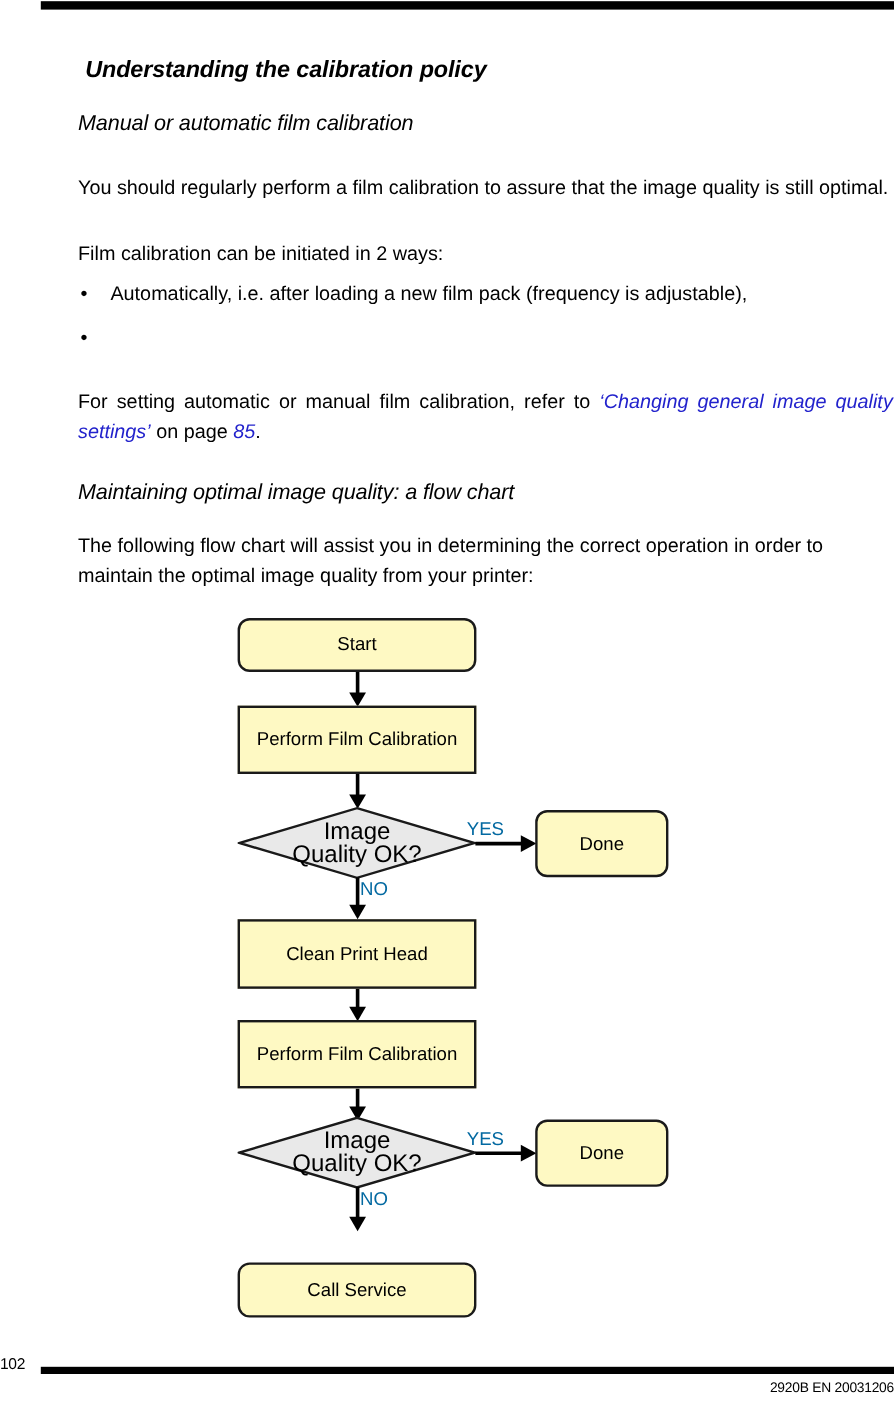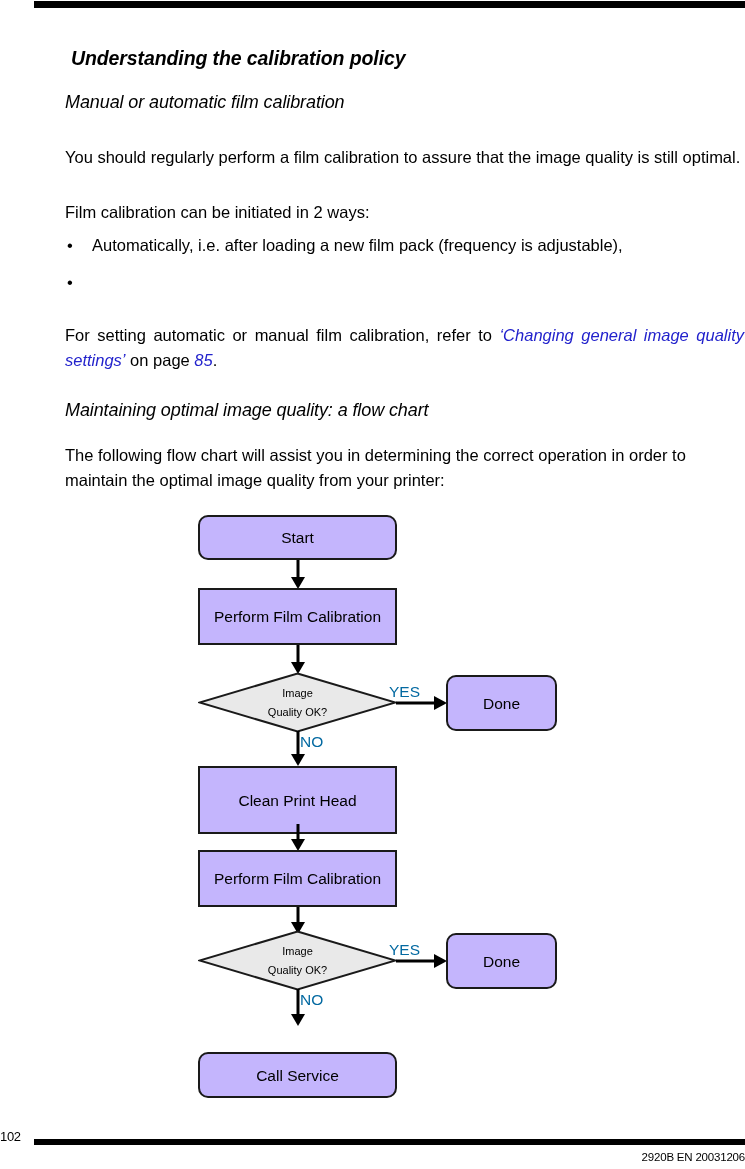--- a/index.html
+++ b/index.html
@@ -137,21 +137,21 @@
   .flowchart {
     position: absolute;
     left: 0;
     top: 505px;
     width: 745px;
     height: 590px;
   }
   .fc-node {
     position: absolute;
     box-sizing: border-box;
-    background: #c4b5fd;
+    background: #fef9c3;
     border: 2px solid #1a1a1a;
     display: flex;
     align-items: center;
     justify-content: center;
     text-align: center;
     font-size: 15.5px;
     line-height: 19px;
     color: #000000;
   }
   .fc-node.rounded { border-radius: 10px; }
@@ -163,21 +163,21 @@
   .fc-diamond .dlabel {
     position: absolute;
     left: 0;
     top: 0;
     width: 100%;
     height: 100%;
     display: flex;
     flex-direction: column;
     align-items: center;
     justify-content: center;
-    font-size: 11px;
+    font-size: 20px;
     line-height: 19px;
     text-align: center;
   }
 
   .fc-arrow {
     position: absolute;
   }
   .fc-arrow svg { display: block; }
 
   .fc-edge-label {
@@ -268,21 +268,21 @@
   </div>
 
   <div class="fc-arrow" style="left:288px; top:226px; width:20px; height:36px;">
     <svg width="20" height="36" viewBox="0 0 20 36">
       <line x1="10" y1="0" x2="10" y2="25" stroke="#000" stroke-width="3"></line>
       <polygon points="3,23 17,23 10,35" fill="#000"></polygon>
     </svg>
   </div>
   <div class="fc-edge-label" style="left:300px; top:228px;">NO</div>
 
-  <div class="fc-node" style="left:198px; top:261px; width:199px; height:68px;">
+  <div class="fc-node" style="left:198px; top:261px; width:199px; height:58px;">
     <span>Clean Print Head</span>
   </div>
 
   <div class="fc-arrow" style="left:288px; top:319px; width:20px; height:28px;">
     <svg width="20" height="28" viewBox="0 0 20 28">
       <line x1="10" y1="0" x2="10" y2="17" stroke="#000" stroke-width="3"></line>
       <polygon points="3,15 17,15 10,27" fill="#000"></polygon>
     </svg>
   </div>
 

